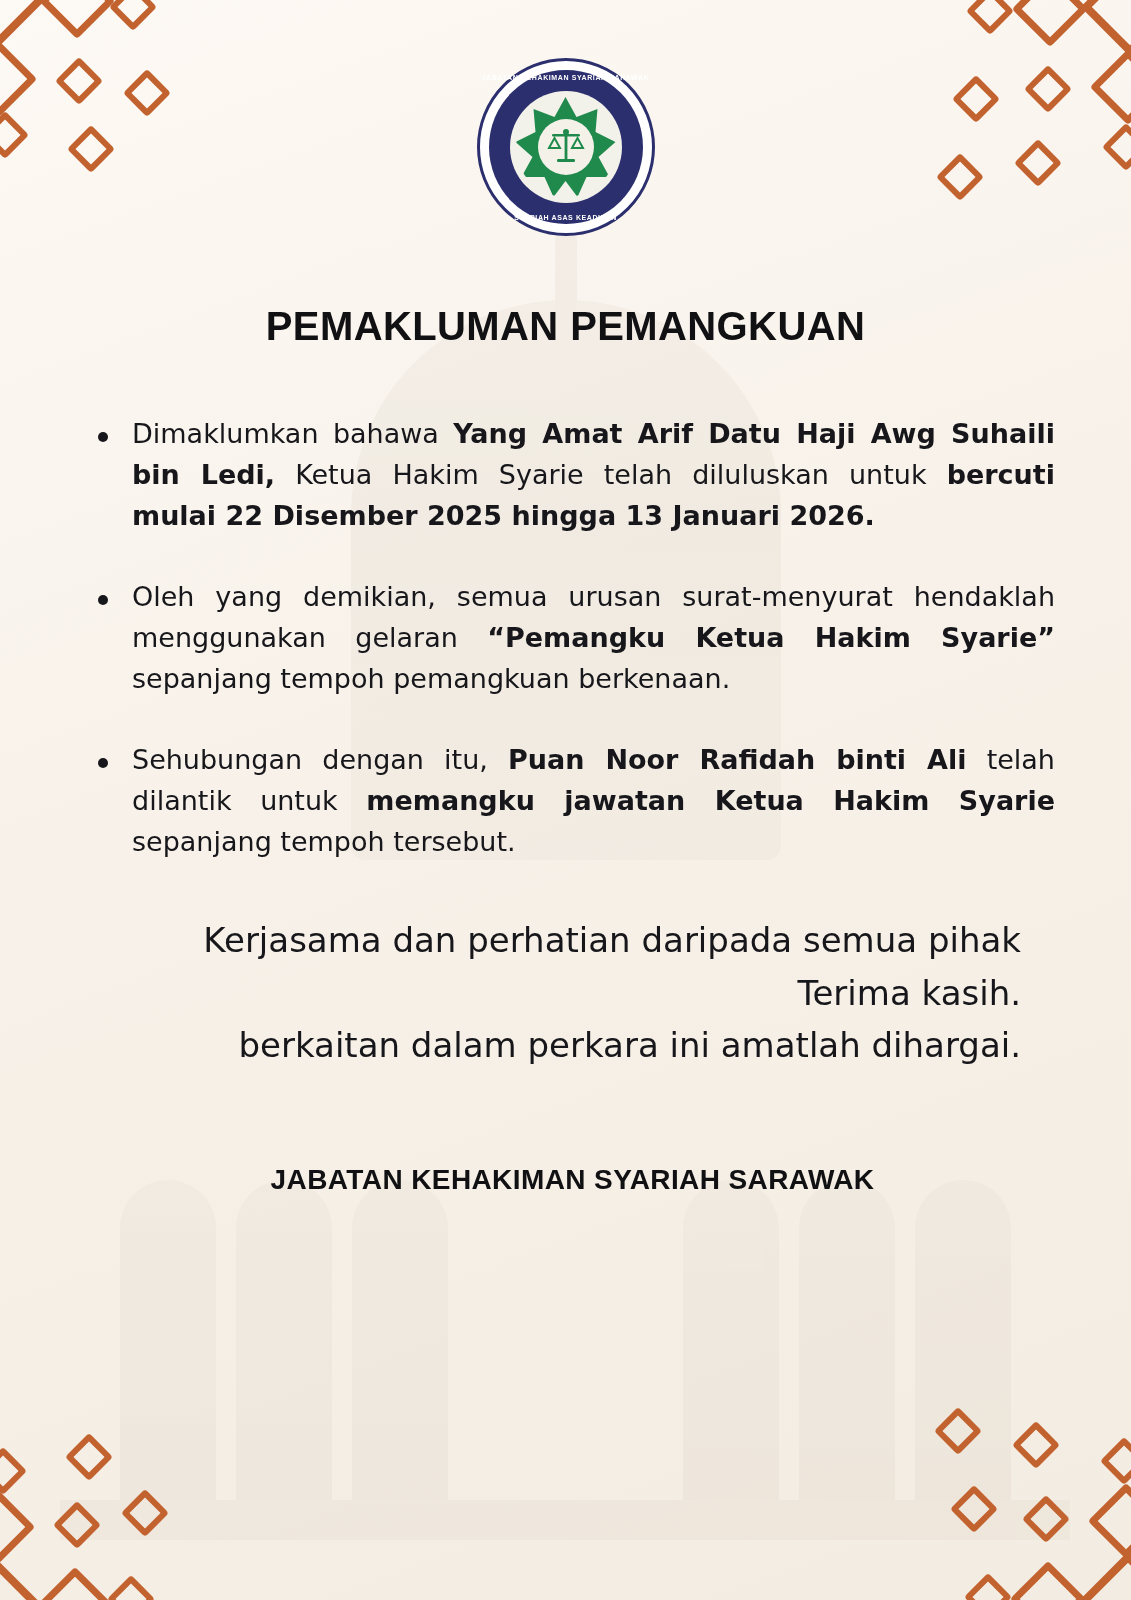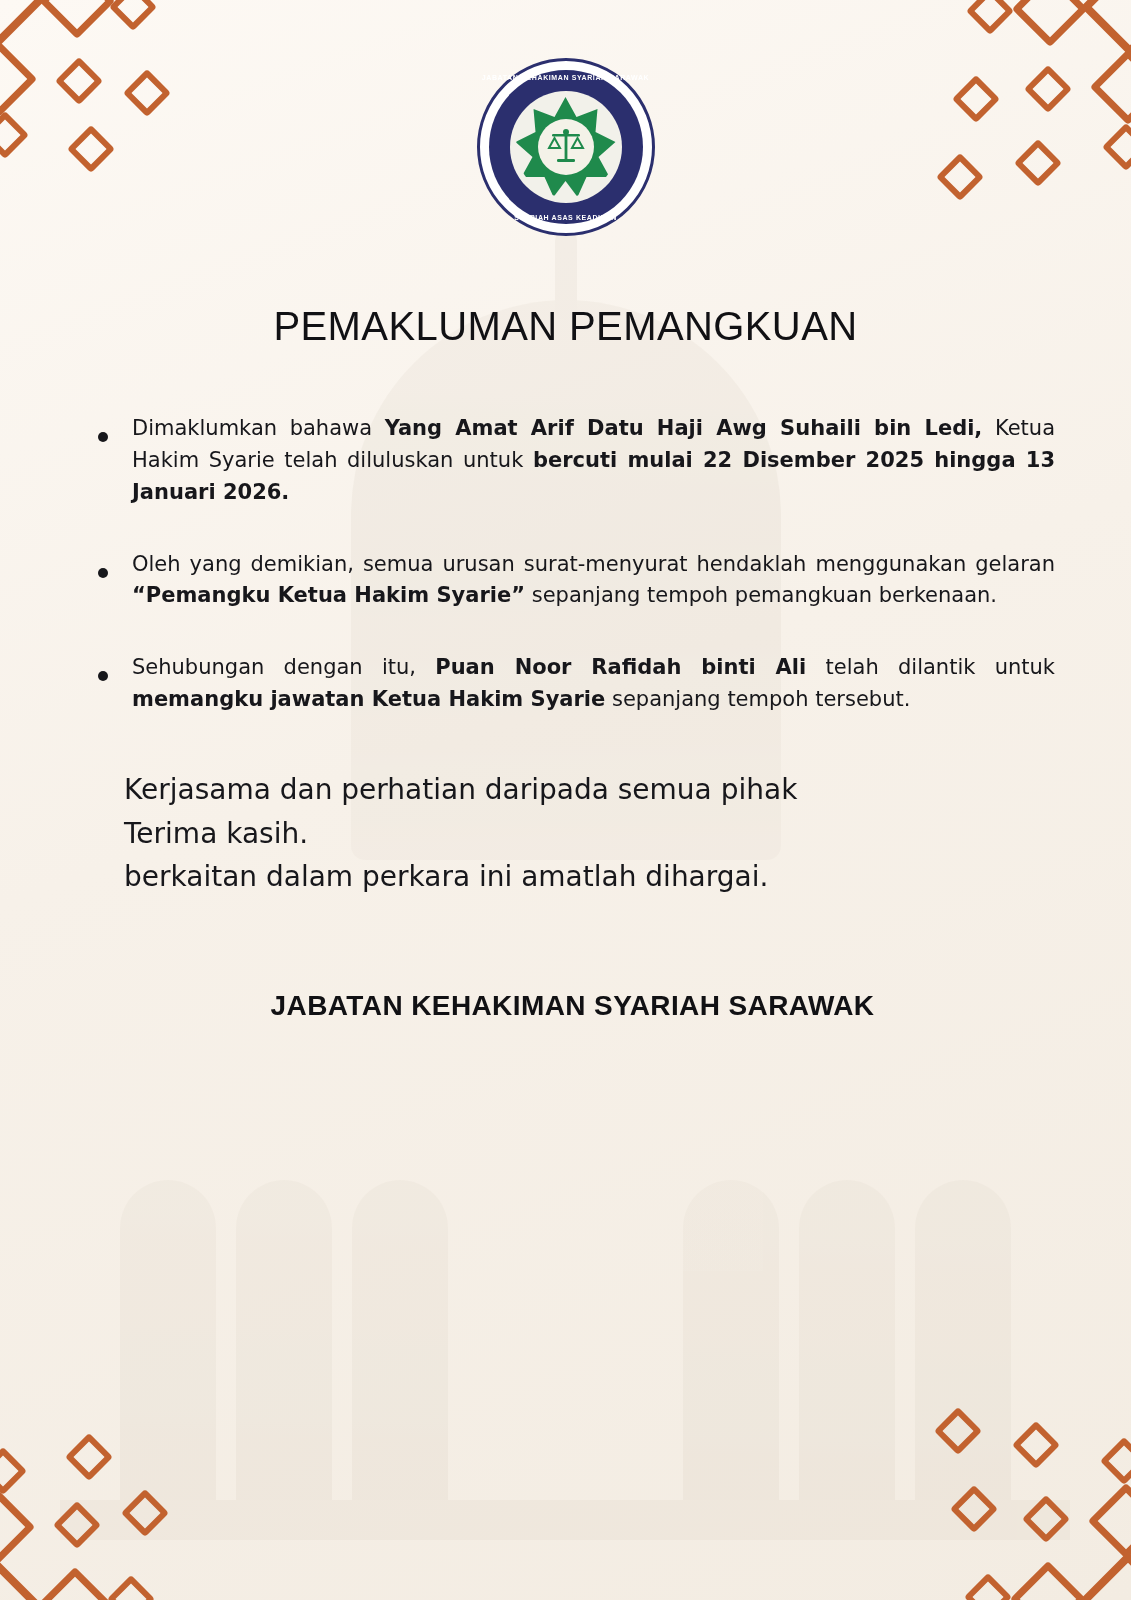--- a/index.html
+++ b/index.html
@@ -163,42 +163,42 @@
   .crest-text-top { top: 13px; }
   .crest-text-bottom { bottom: 12px; }
 
   
   .title-block {
     text-align: center;
     margin-top: 62px;
   }
   .title-line {
     font-family: "Liberation Sans", sans-serif;
-    font-weight: normal;
+    font-weight: bold;
     font-size: 40px;
     letter-spacing: 0.4px;
     color: #111114;
     line-height: 1.42;
   }
 
   
   .body-block {
     margin-top: 58px;
     padding: 0 10px 0 24px;
   }
   ul.points {
     list-style: none;
     margin: 0;
     padding: 0;
   }
   ul.points li {
     position: relative;
     padding-left: 42px;
     margin-bottom: 40px;
-    font-size: 21px;
+    font-size: 27px;
     line-height: 1.52;
     text-align: justify;
     text-justify: inter-word;
     color: #17171b;
   }
   ul.points li::before {
     content: "";
     position: absolute;
     left: 8px;
     top: 19px;
@@ -206,22 +206,22 @@
     height: 10px;
     border-radius: 50%;
     background: #17171b;
   }
   ul.points li b {
     font-weight: bold;
   }
 
   .closing {
     margin: 52px 34px 0 34px;
-    text-align: left;
-    font-size: 28px;
+    text-align: right;
+    font-size: 34px;
     line-height: 1.55;
     color: #17171b;
   }
 
   .signature {
     margin-top: 92px;
     text-align: center;
     font-family: "Liberation Sans", sans-serif;
     font-weight: bold;
     font-size: 28px;

